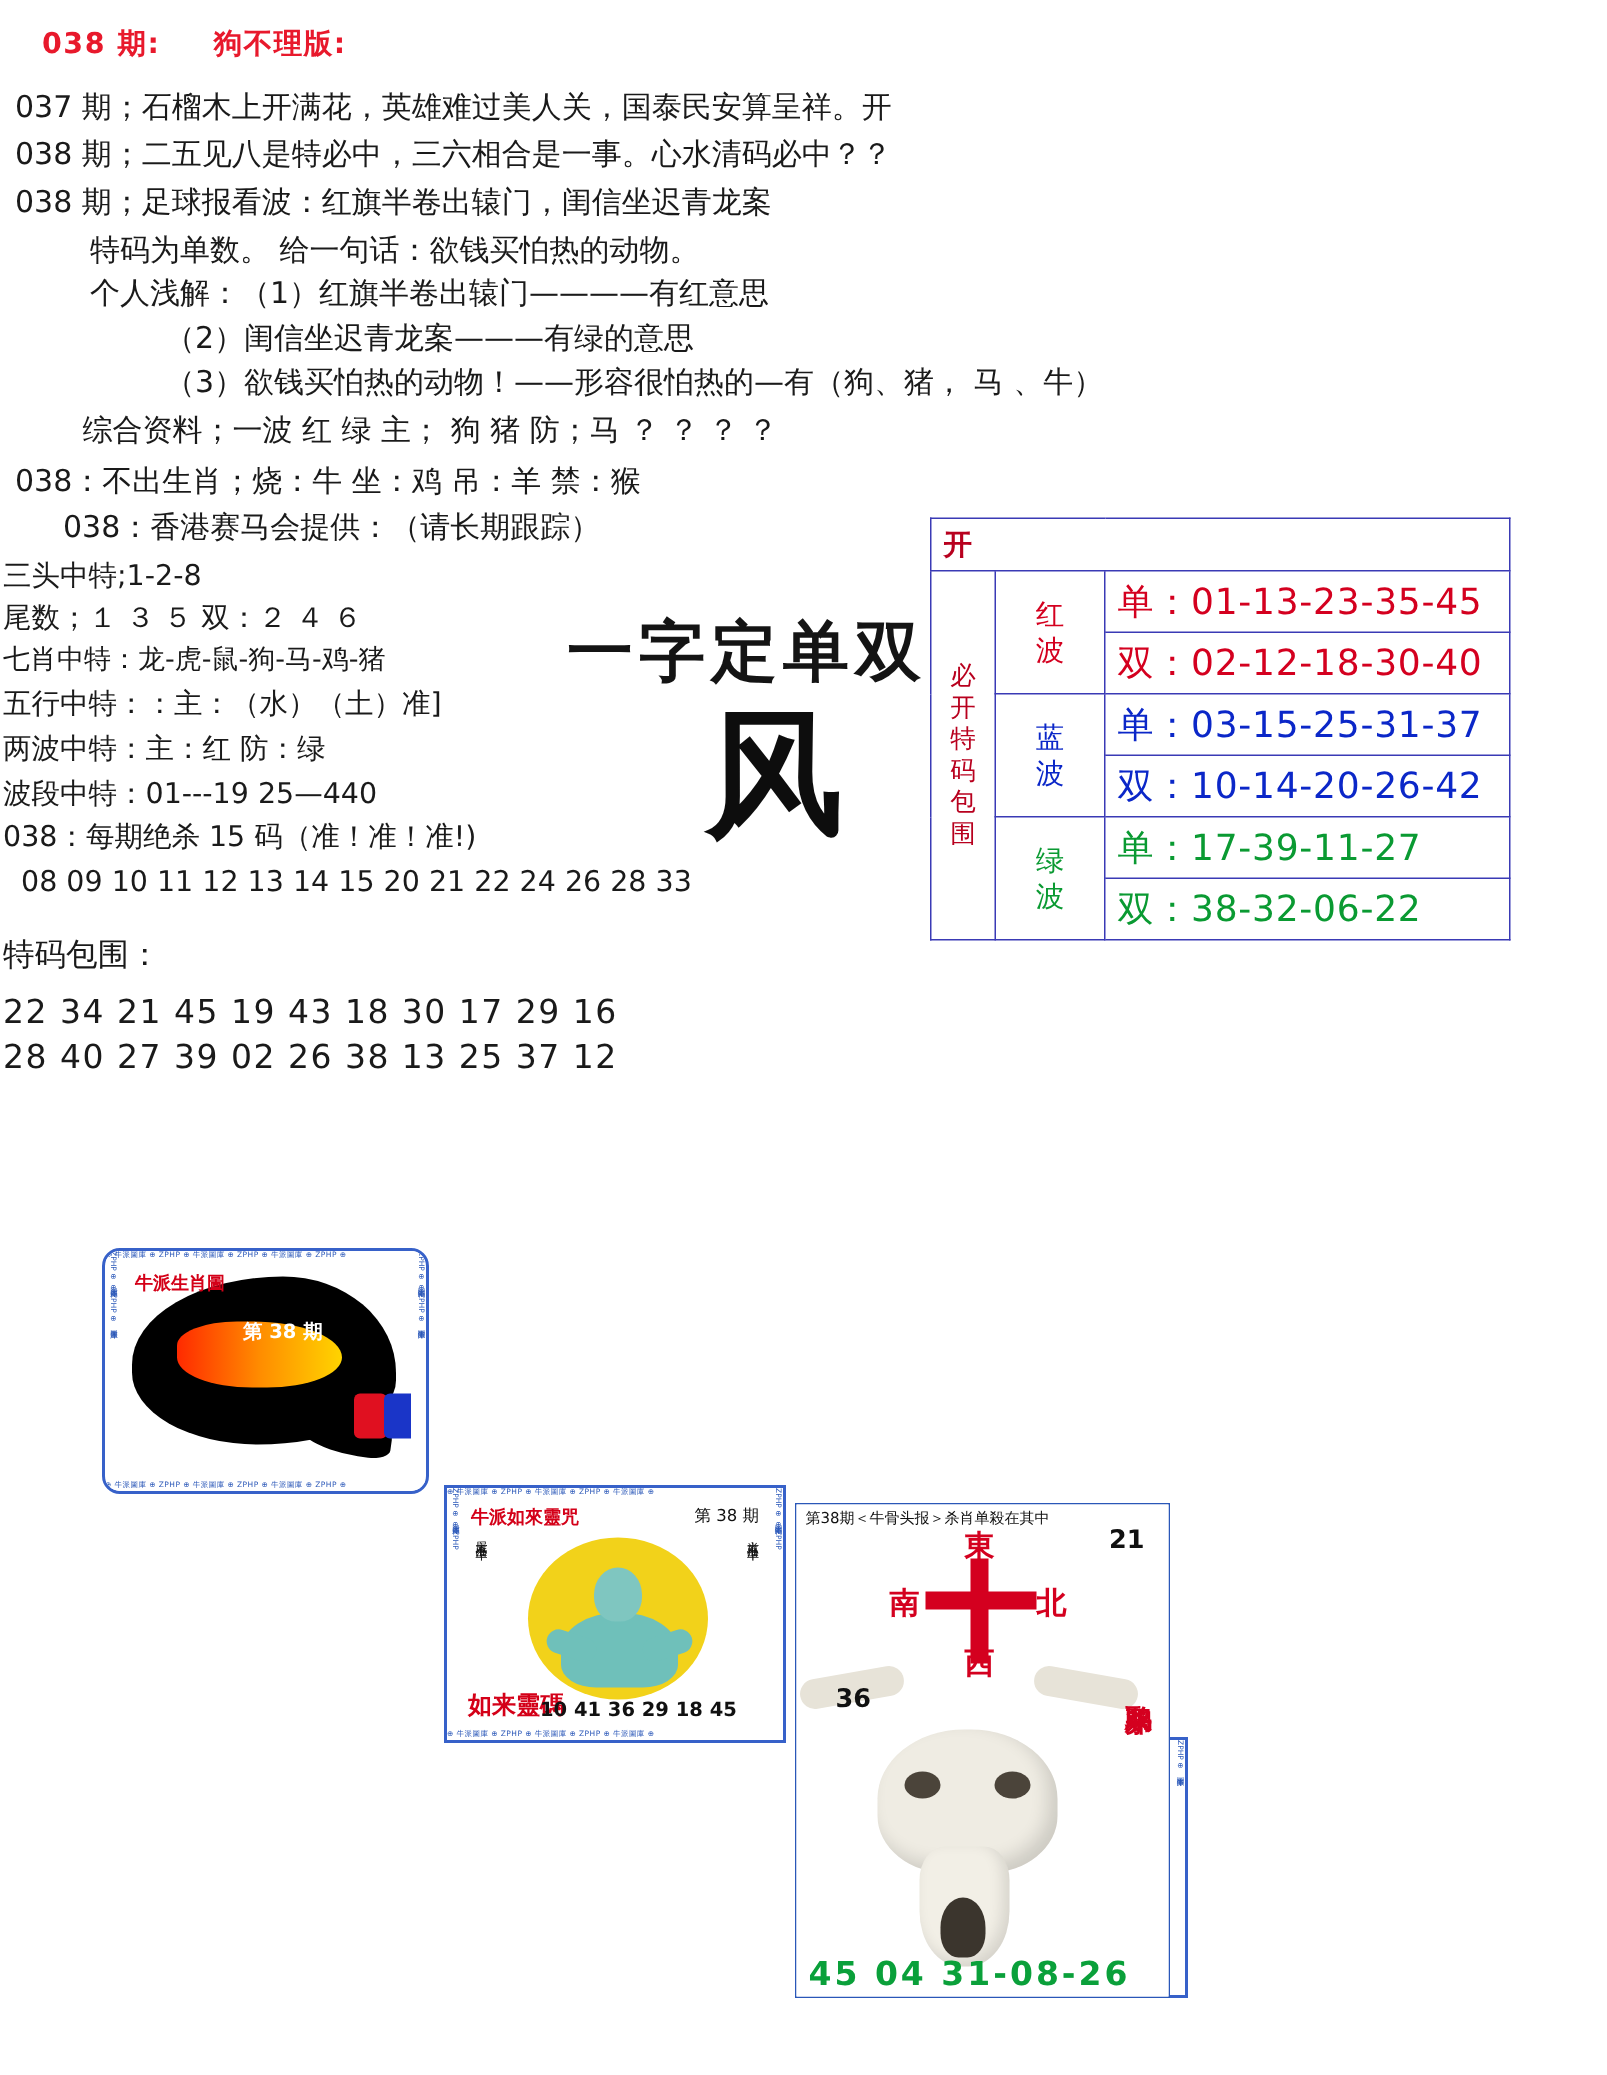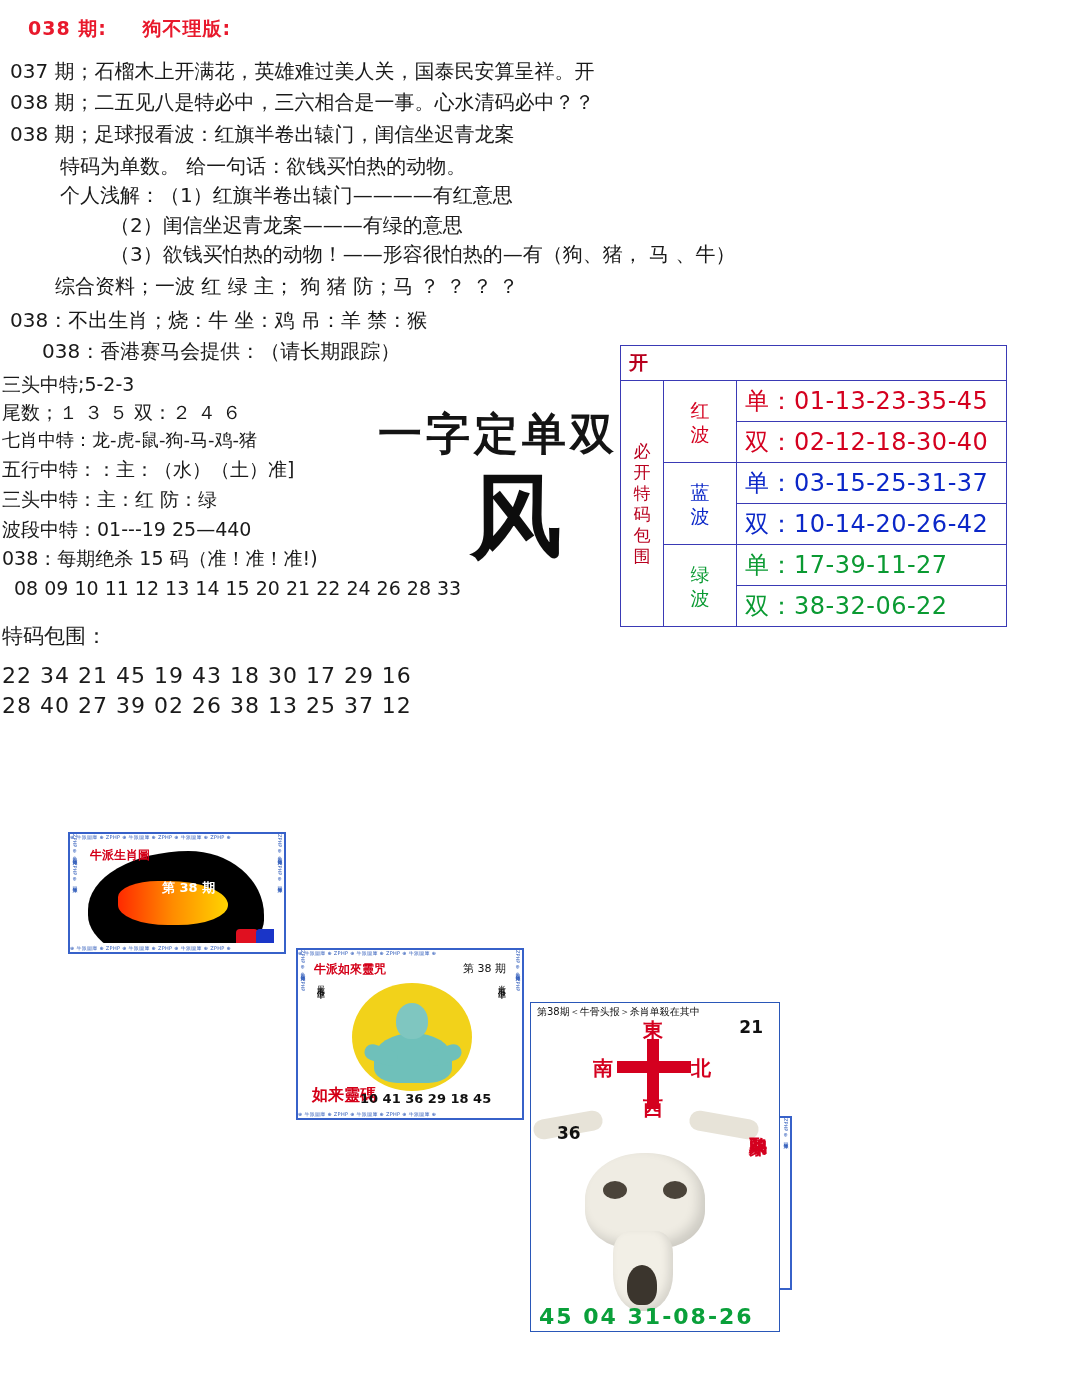--- a/index.html
+++ b/index.html
@@ -263,25 +263,25 @@
   <div class="txt l1">037 期；石榴木上开满花，英雄难过美人关，国泰民安算呈祥。开</div>
   <div class="txt l2">038 期；二五见八是特必中，三六相合是一事。心水清码必中？？</div>
   <div class="txt l3">038 期；足球报看波：红旗半卷出辕门，闺信坐迟青龙案</div>
   <div class="txt l4">特码为单数。 给一句话：欲钱买怕热的动物。</div>
   <div class="txt l5">个人浅解：（1）红旗半卷出辕门————有红意思</div>
   <div class="txt l6">（2）闺信坐迟青龙案———有绿的意思</div>
   <div class="txt l7">（3）欲钱买怕热的动物！——形容很怕热的—有（狗、猪， 马 、牛）</div>
   <div class="txt l8">综合资料；一波 红 绿  主；  狗 猪 防；马 ？ ？ ？ ？</div>
   <div class="txt l9">038：不出生肖；烧：牛  坐：鸡  吊：羊  禁：猴</div>
   <div class="txt l10">038：香港赛马会提供：（请长期跟踪）</div>
-  <div class="txt l11">三头中特;5-2-3</div>
+  <div class="txt l11">三头中特;1-2-8</div>
   <div class="txt l12">尾数；１ ３ ５ 双：２ ４ ６</div>
   <div class="txt l13">七肖中特：龙-虎-鼠-狗-马-鸡-猪</div>
   <div class="txt l14">五行中特：：主：（水）（土）准]</div>
-  <div class="txt l15">三头中特：主：红 防：绿</div>
+  <div class="txt l15">两波中特：主：红 防：绿</div>
   <div class="txt l16">波段中特：01---19        25—440</div>
   <div class="txt l17">038：每期绝杀 15 码（准！准！准!)</div>
   <div class="txt l18">08 09 10 11 12 13 14 15 20 21 22 24 26 28 33</div>
   <div class="txt l19">特码包围：</div>
   <div class="txt l20">22 34 21 45 19 43 18 30 17 29 16</div>
   <div class="txt l21">28 40 27 39 02 26 38 13 25 37 12</div>
 
   <div class="callig">一字定单双</div>
   <div class="callig2">风</div>
 
@@ -336,21 +336,21 @@
       </td>
     </tr>
     <tr>
       <td class="nums green-t" colspan="2">
         <span>双：</span><span>38-32-06-22</span>
       </td>
     </tr>
   </tbody>
     </table>
 
-  <div class="img-card frame-border" style="left:68px; top:832px; width:218px; height:122px;">
+  <div class="img-card frame-border" style="left:68px; top:832px; width:218px; height:164px;border-radius:12px;">
     <div class="tiny-strip">⊕ 牛派圖庫 ⊕ ZPHP ⊕ 牛派圖庫 ⊕ ZPHP ⊕ 牛派圖庫 ⊕ ZPHP ⊕</div>
     <div class="side-strip" style="left:0;">ZPHP ⊕ 牛派圖庫 ⊕ ZPHP ⊕ 牛派圖庫</div>
     <div class="side-strip" style="right:0;">ZPHP ⊕ 牛派圖庫 ⊕ ZPHP ⊕ 牛派圖庫</div>
     <div class="card-inner">
       <div class="img1-bg"></div>
       <div class="swirl"></div>
       <div class="swirl-tail"></div>
       <div class="flame"></div>
       <div class="redblue-red"></div>
       <div class="redblue-blue"></div>

